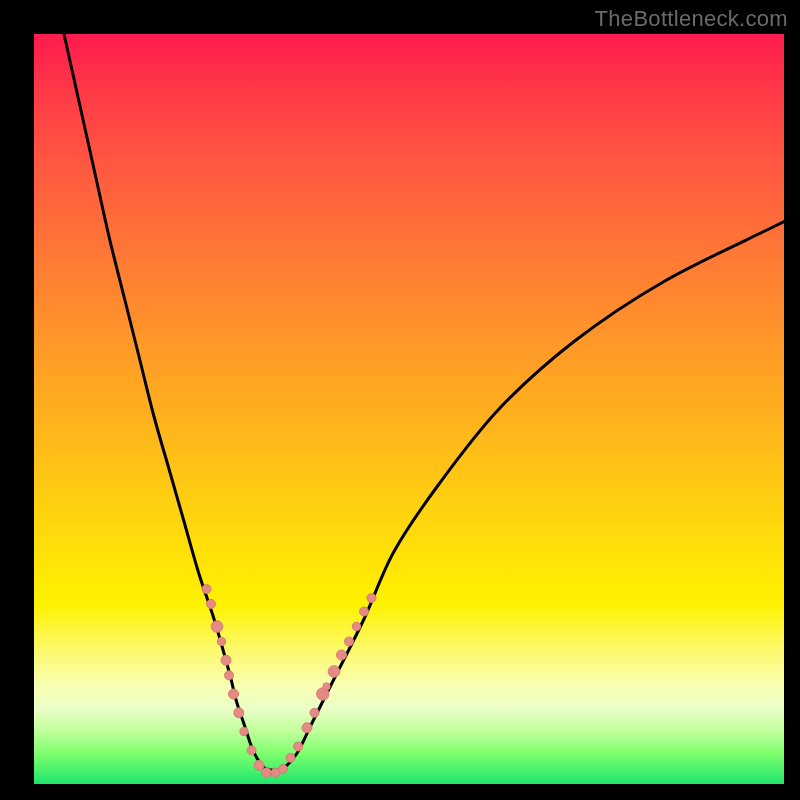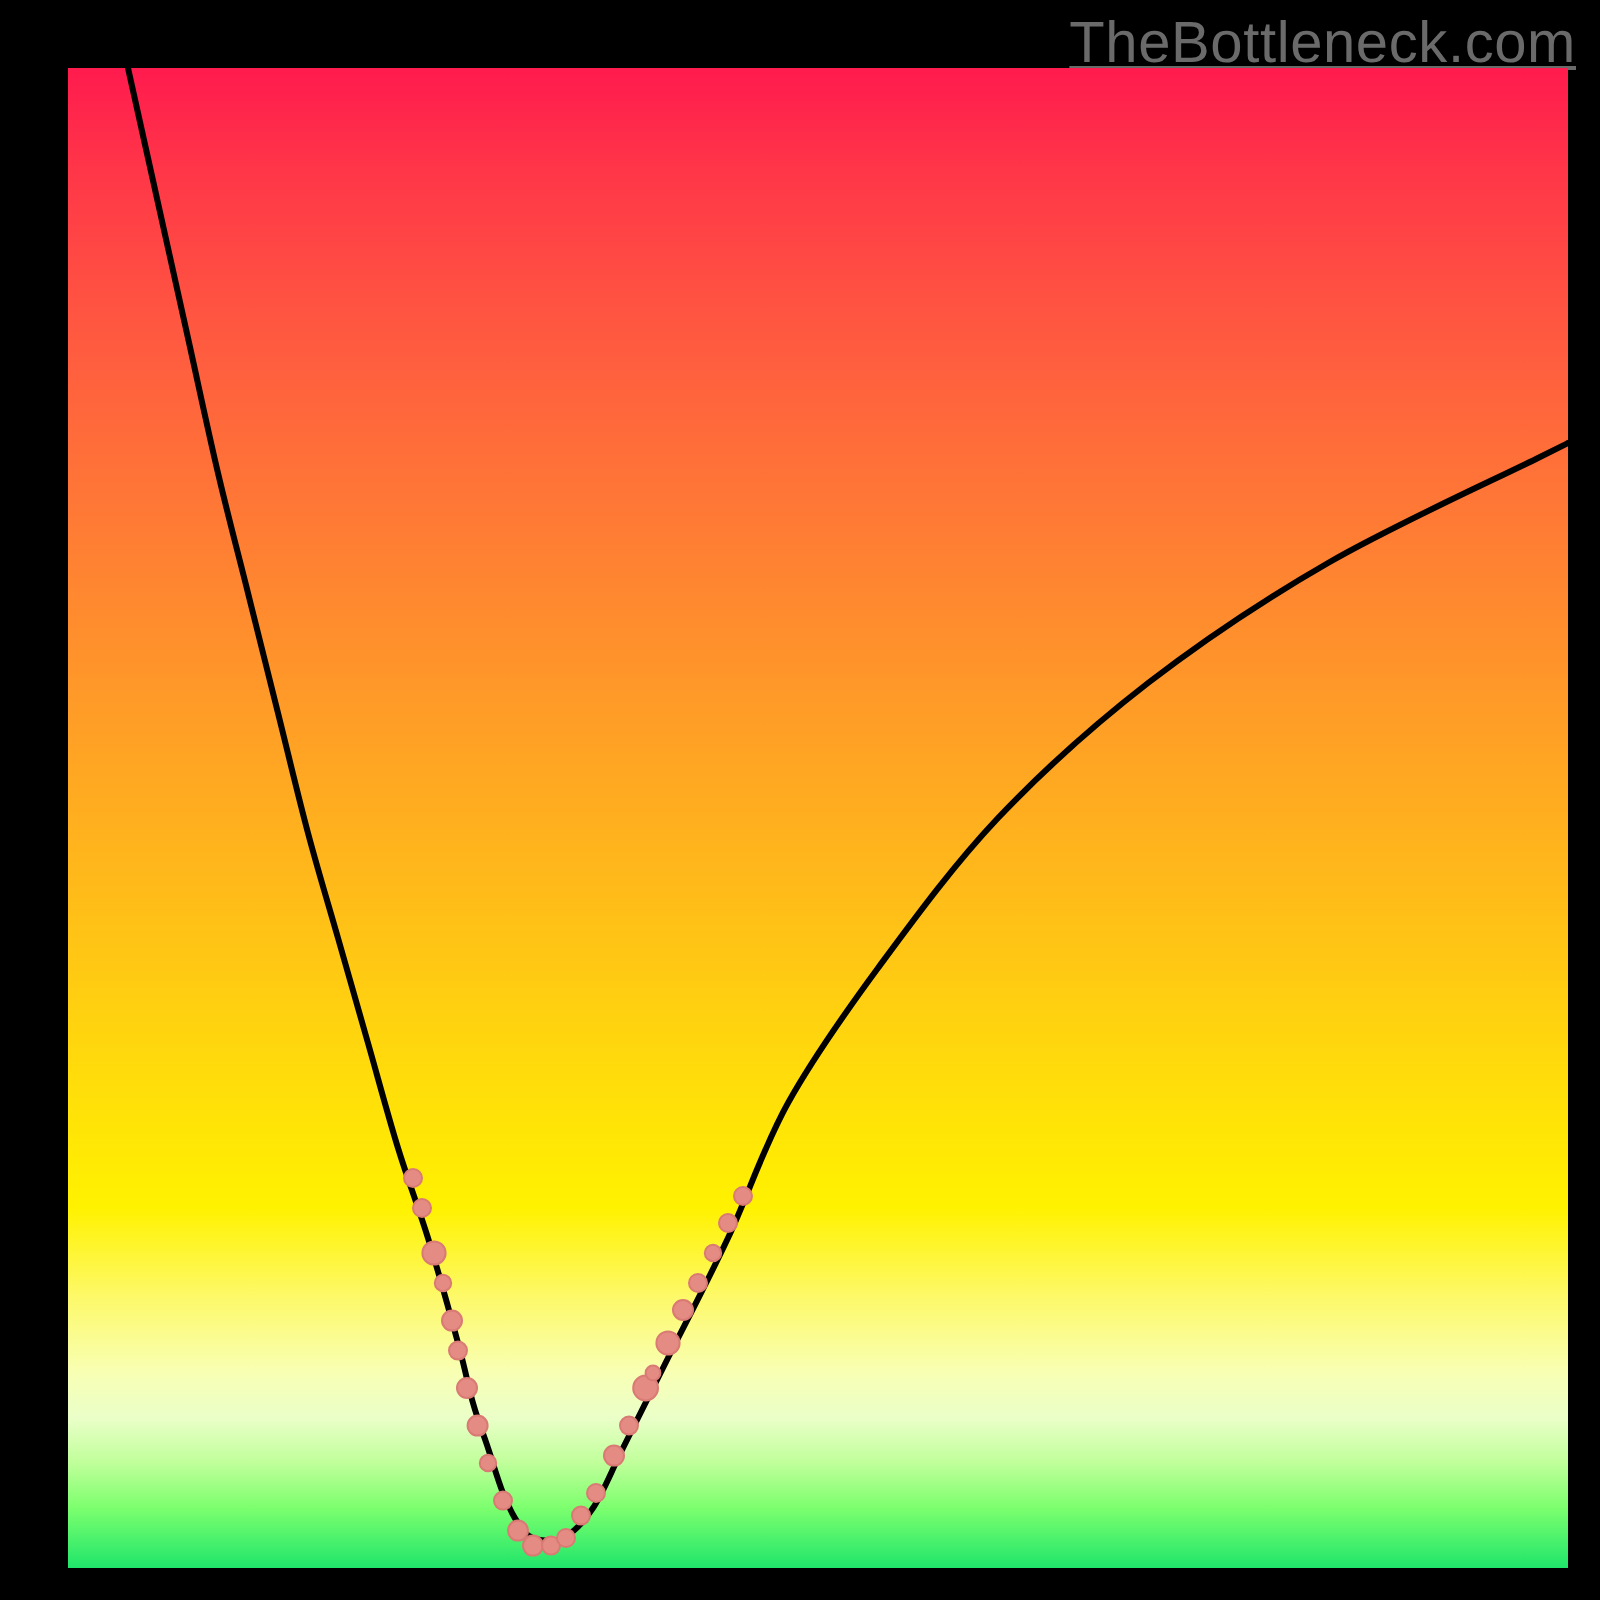--- a/index.html
+++ b/index.html
@@ -42,25 +42,24 @@
       #c0ff9a 93%,
       #7cff6e 96%,
       #1fe56a 100%
     );
   }
   .watermark {
     position: absolute;
     top: 6px;
     right: 12px;
     color: #6a6a6a;
-    font-size: 29px;
+    font-size: 22px;
     font-weight: 500;
     letter-spacing: 0.3px;
     user-select: none;
-    text-decoration: underline;
   }
   svg.curve {
     position: absolute;
     left: 0;
     top: 0;
     width: 750px;
     height: 750px;
     overflow: visible;
   }
 </style>

